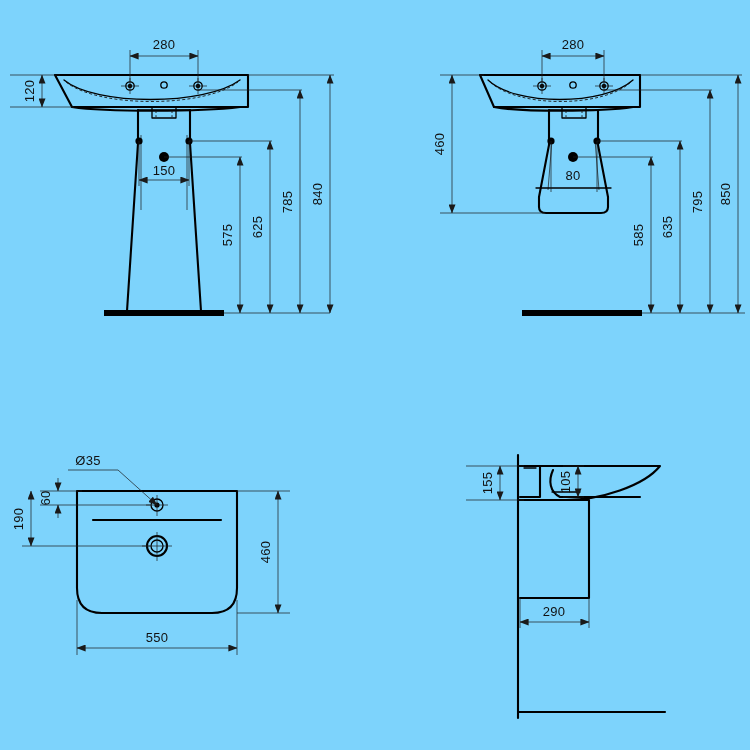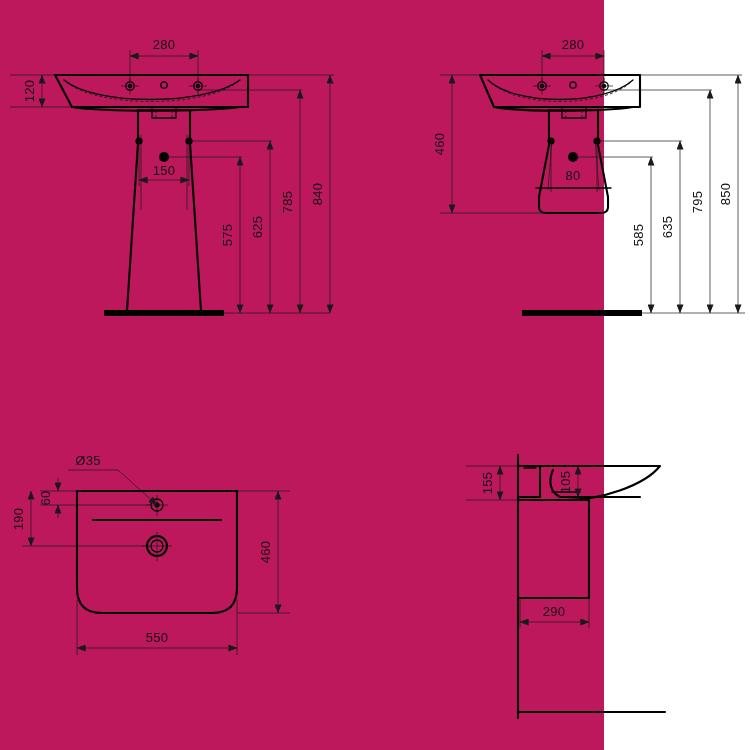--- a/index.html
+++ b/index.html
@@ -9,23 +9,23 @@
     background: #ffffff;
   }
   body {
     width: 750px;
     height: 750px;
     font-family: "Liberation Sans", sans-serif;
     overflow: hidden;
   }
   #sheet {
     position: relative;
-    width: 604px;
+    width: 750px;
     height: 750px;
-    background: #be185d;
+    background: #7dd3fc;
   }
   svg#drawing {
     position: absolute;
     left: 0;
     top: 0;
     width: 750px;
     height: 750px;
     display: block;
   }
   .thin   { stroke: #1a1a1a; stroke-width: 0.7; fill: none; }

